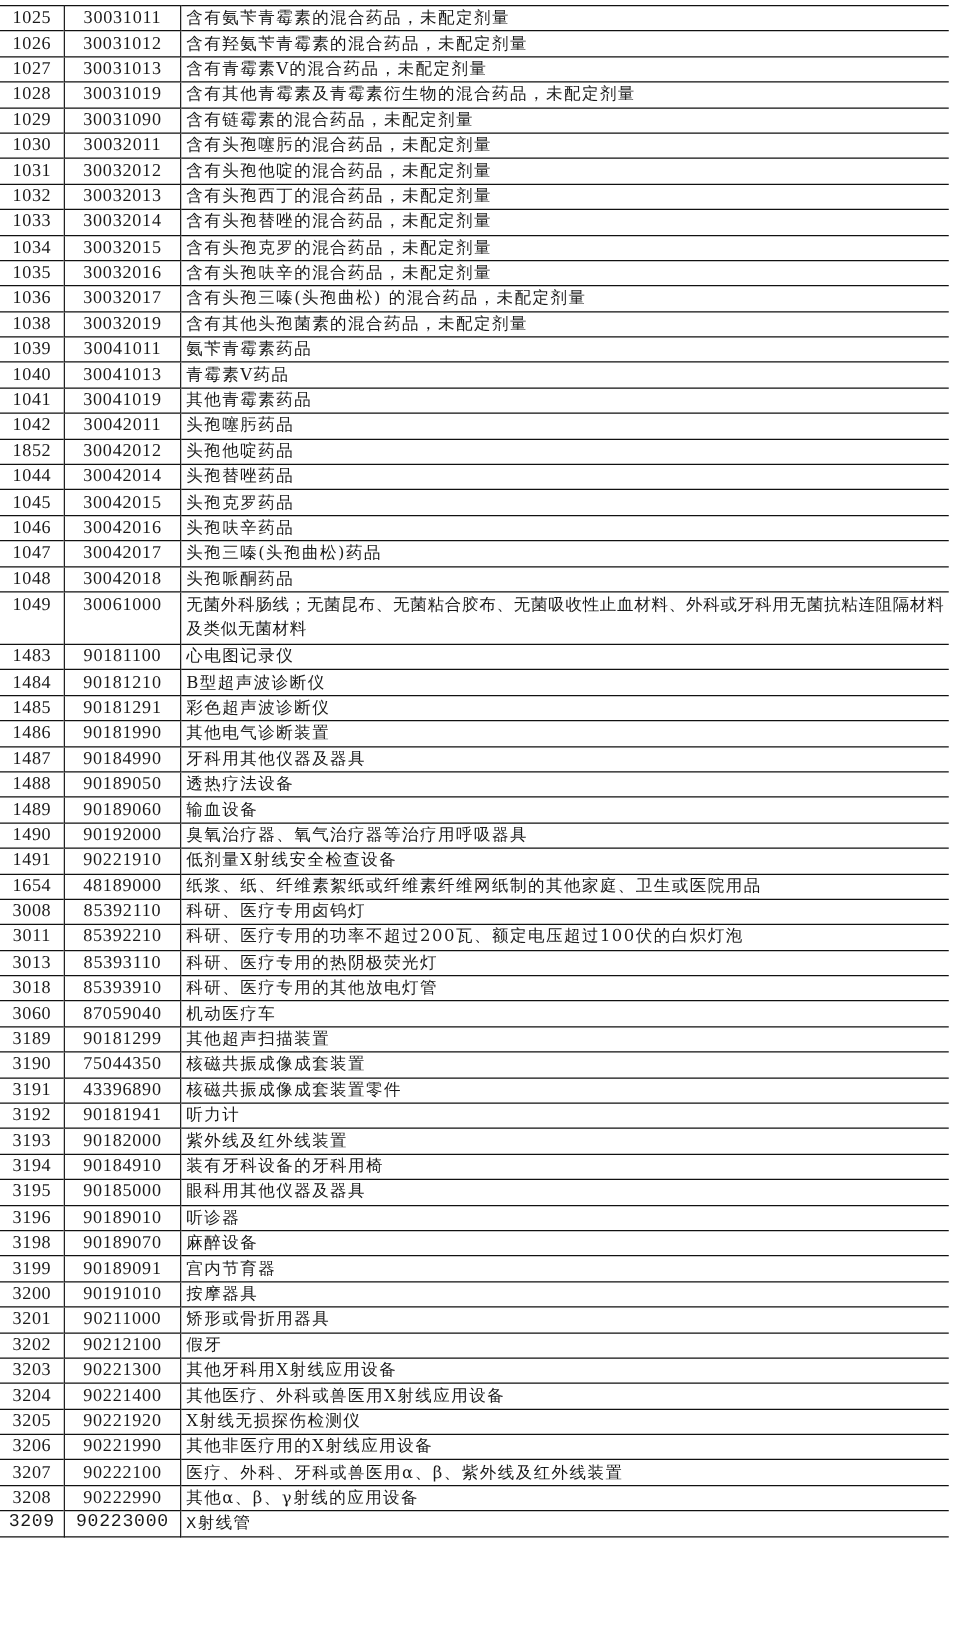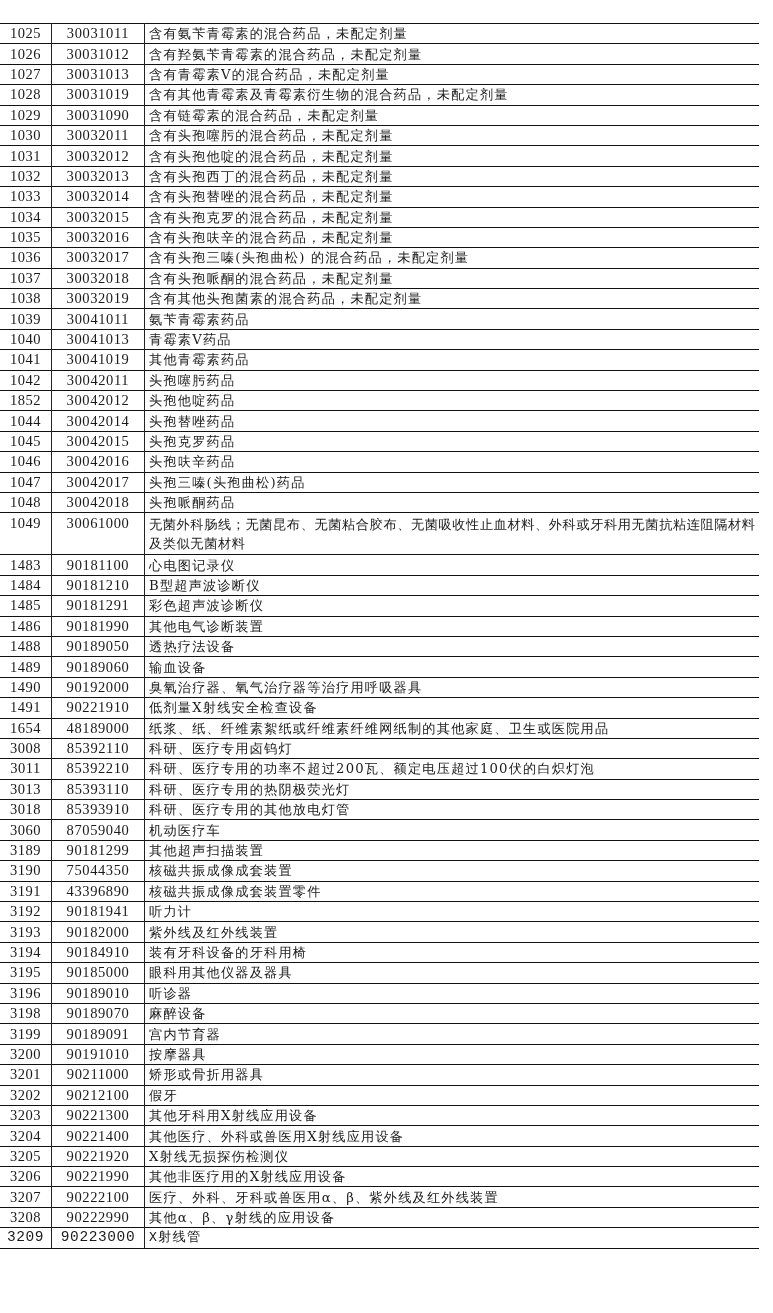--- a/index.html
+++ b/index.html
@@ -1,18 +1,18 @@
 <!DOCTYPE html>
 <html><head>
   <meta charset="utf-8">
   <style>
     html, body { margin: 0; padding: 0; background: #ffffff; }
     body { width: 773px; height: 1313px; overflow: hidden; position: relative; }
     .doc { position: absolute; left: 0; top: 0; width: 773px; height: 1313px; }
-    .tbl { position: absolute; left: 0; top: 23px; width: 759px; border-collapse: collapse; table-layout: fixed;
+    .tbl { position: absolute; left: 0; top: 4px; width: 759px; border-collapse: collapse; table-layout: fixed;
            font-family: "DejaVu Serif", "Liberation Serif", serif; color: #1a1a1a; padding-left: 16px; }
     .tbl td { border-top: 1.5px solid #111; padding: 0; height: 19.4px; line-height: 19px; font-size: 13px;
               vertical-align: middle; white-space: nowrap; overflow: hidden; }
     .tbl td.c-seq { width: 51px; text-align: center; border-right: 1px solid #222; font-family: "Liberation Serif", serif; font-size: 14.5px; letter-spacing: 0.5px; }
     .tbl td.c-code { width: 92px; text-align: center; border-right: 1px solid #222; font-family: "Liberation Serif", serif; font-size: 14.5px; letter-spacing: 0.6px; }
     .tbl td.c-name { padding-left: 4px; font-size: 13.2px; letter-spacing: 1.2px; }
     .tbl tr.wrap td { height: 40px; }
     .tbl tr.wrap td.c-name { white-space: normal; line-height: 19px; letter-spacing: 0.6px; }
     .tbl tr.wrap td.c-seq, .tbl tr.wrap td.c-code { vertical-align: top; padding-top: 1px; }
     .tbl tr.last td { border-bottom: 1.5px solid #111; font-family: Liberation Mono, monospace; }
@@ -77,25 +77,20 @@
           <td class="c-seq">1035</td>
           <td class="c-code">30032016</td>
           <td class="c-name">含有头孢呋辛的混合药品，未配定剂量</td>
         </tr>
         <tr>
           <td class="c-seq">1036</td>
           <td class="c-code">30032017</td>
           <td class="c-name">含有头孢三嗪(头孢曲松) 的混合药品，未配定剂量</td>
         </tr>
         <tr>
-          <td class="c-seq">1037</td>
-          <td class="c-code">30032018</td>
-          <td class="c-name">含有头孢哌酮的混合药品，未配定剂量</td>
-        </tr>
-        <tr>
           <td class="c-seq">1038</td>
           <td class="c-code">30032019</td>
           <td class="c-name">含有其他头孢菌素的混合药品，未配定剂量</td>
         </tr>
         <tr>
           <td class="c-seq">1039</td>
           <td class="c-code">30041011</td>
           <td class="c-name">氨苄青霉素药品</td>
         </tr>
         <tr>
@@ -160,20 +155,25 @@
         </tr>
         <tr>
           <td class="c-seq">1485</td>
           <td class="c-code">90181291</td>
           <td class="c-name">彩色超声波诊断仪</td>
         </tr>
         <tr>
           <td class="c-seq">1486</td>
           <td class="c-code">90181990</td>
           <td class="c-name">其他电气诊断装置</td>
+        </tr>
+        <tr>
+          <td class="c-seq">1487</td>
+          <td class="c-code">90184990</td>
+          <td class="c-name">牙科用其他仪器及器具</td>
         </tr>
         <tr>
           <td class="c-seq">1488</td>
           <td class="c-code">90189050</td>
           <td class="c-name">透热疗法设备</td>
         </tr>
         <tr>
           <td class="c-seq">1489</td>
           <td class="c-code">90189060</td>
           <td class="c-name">输血设备</td>

